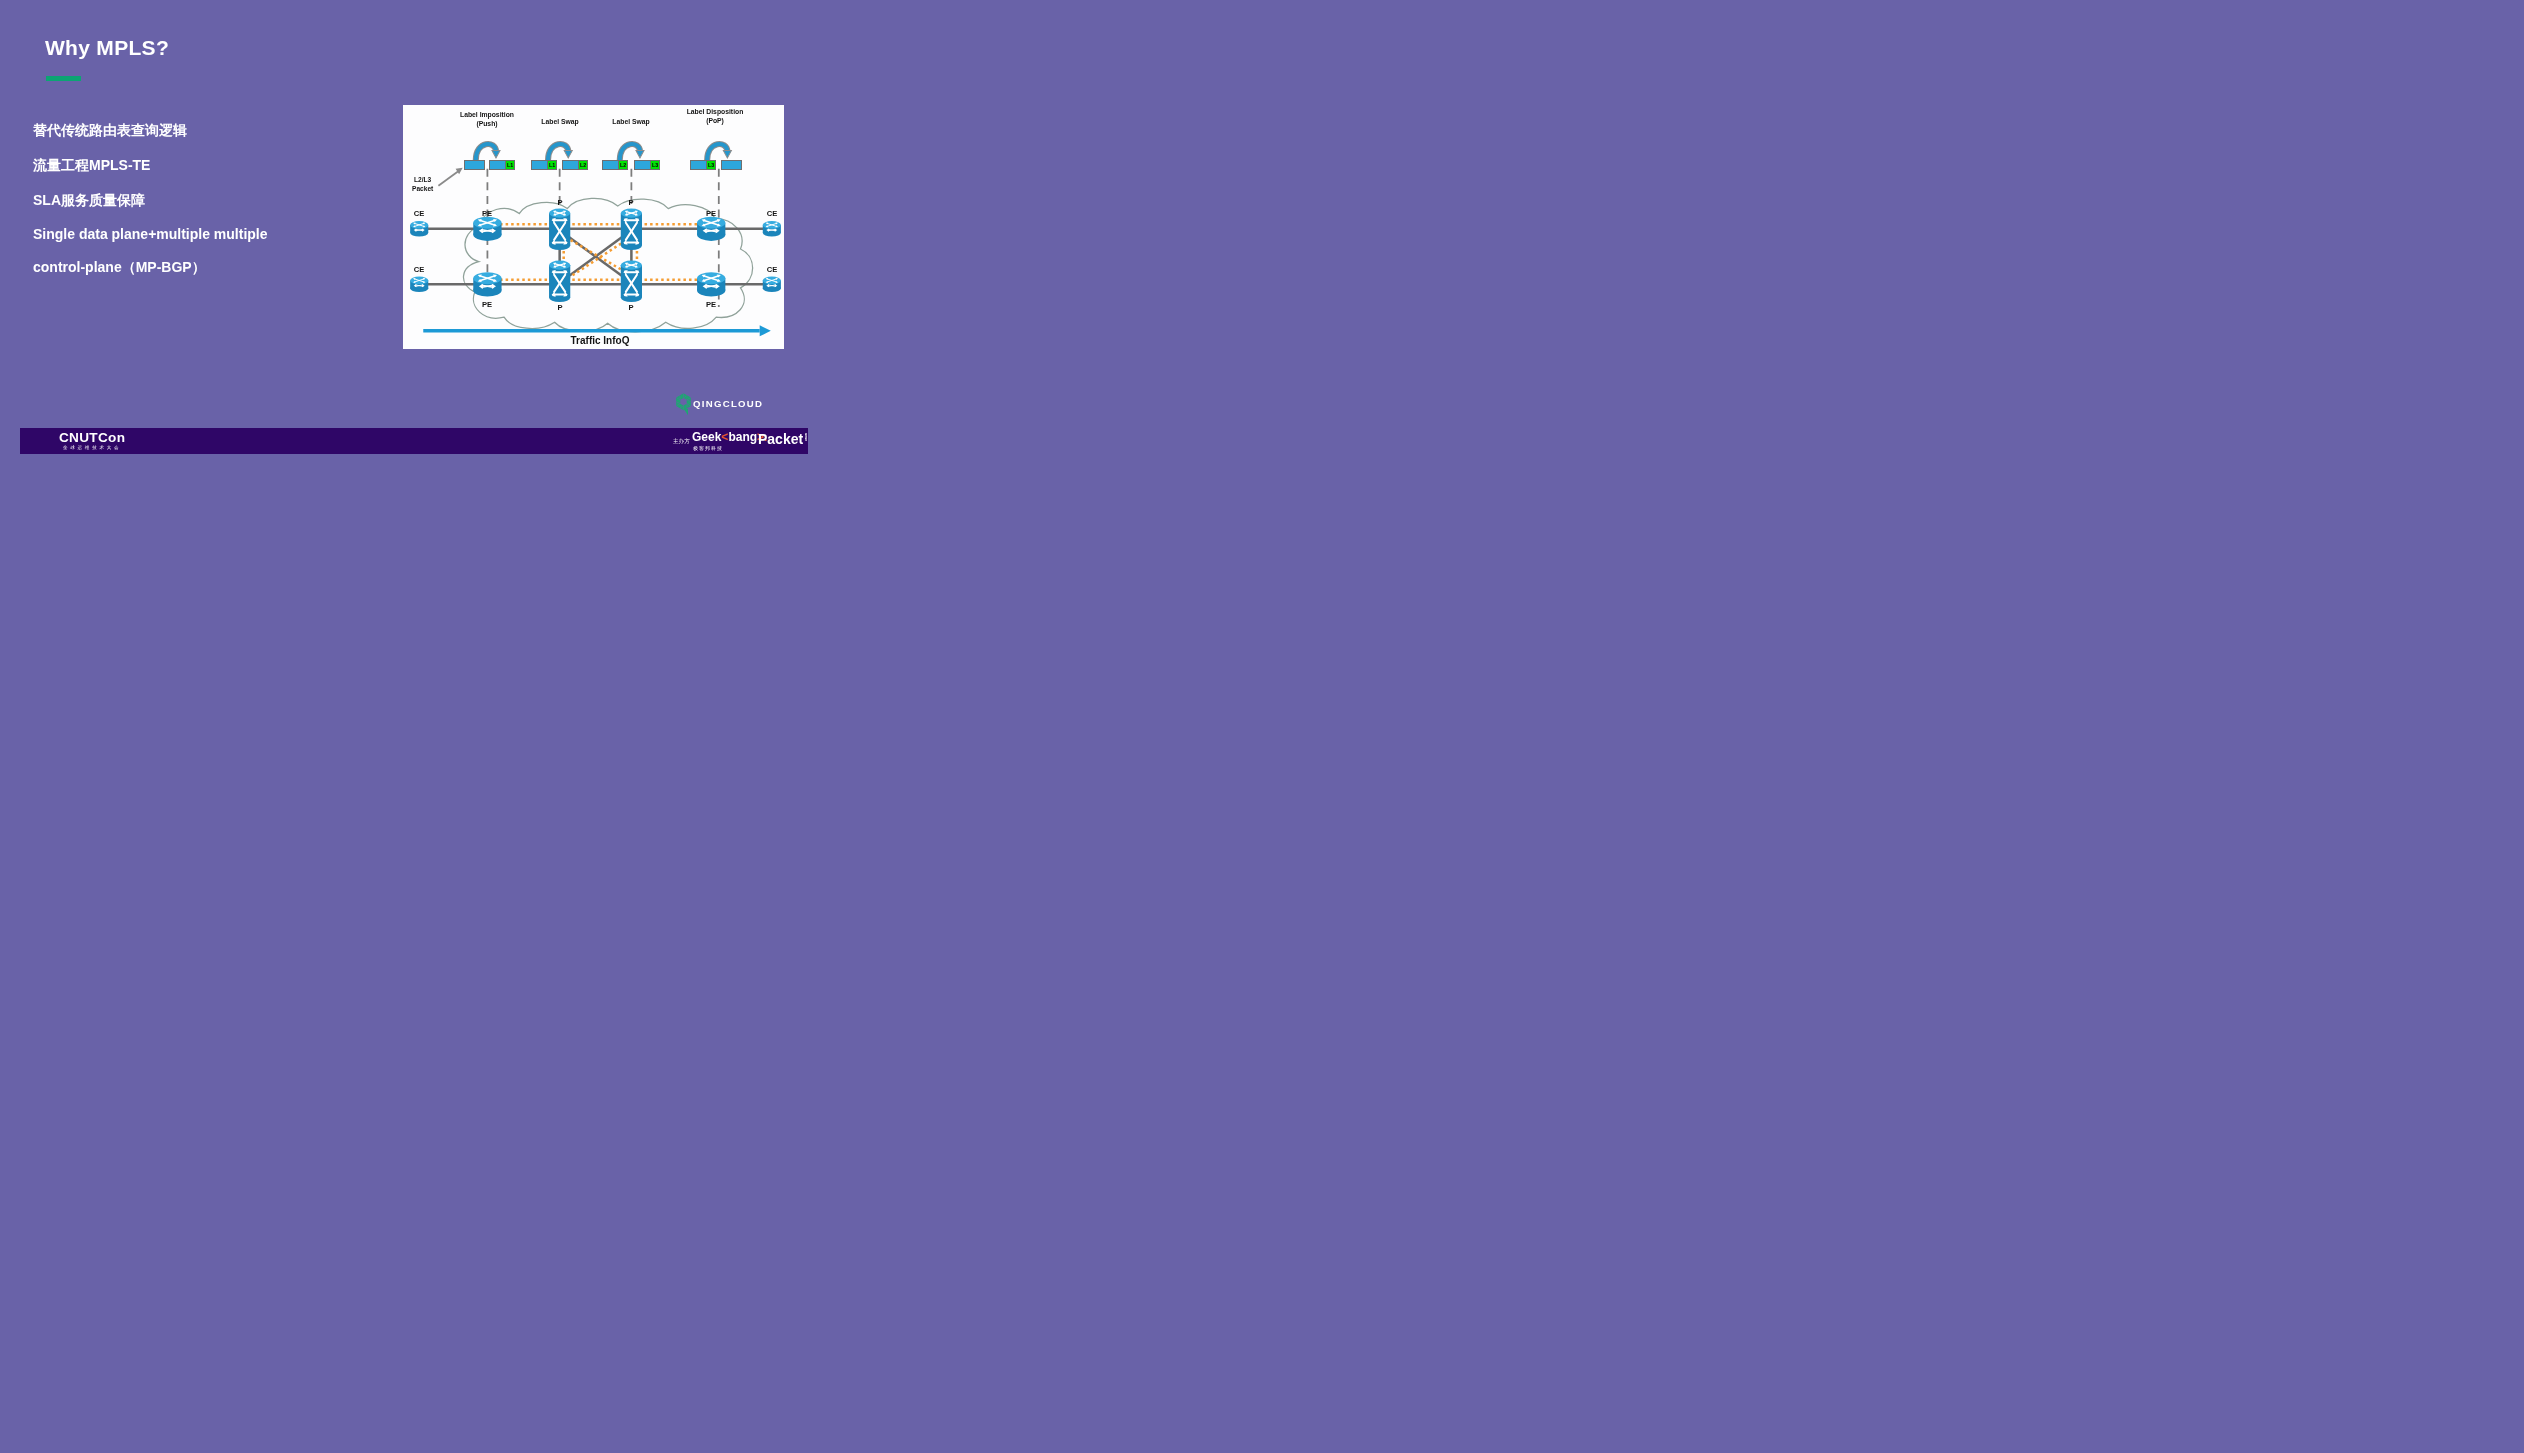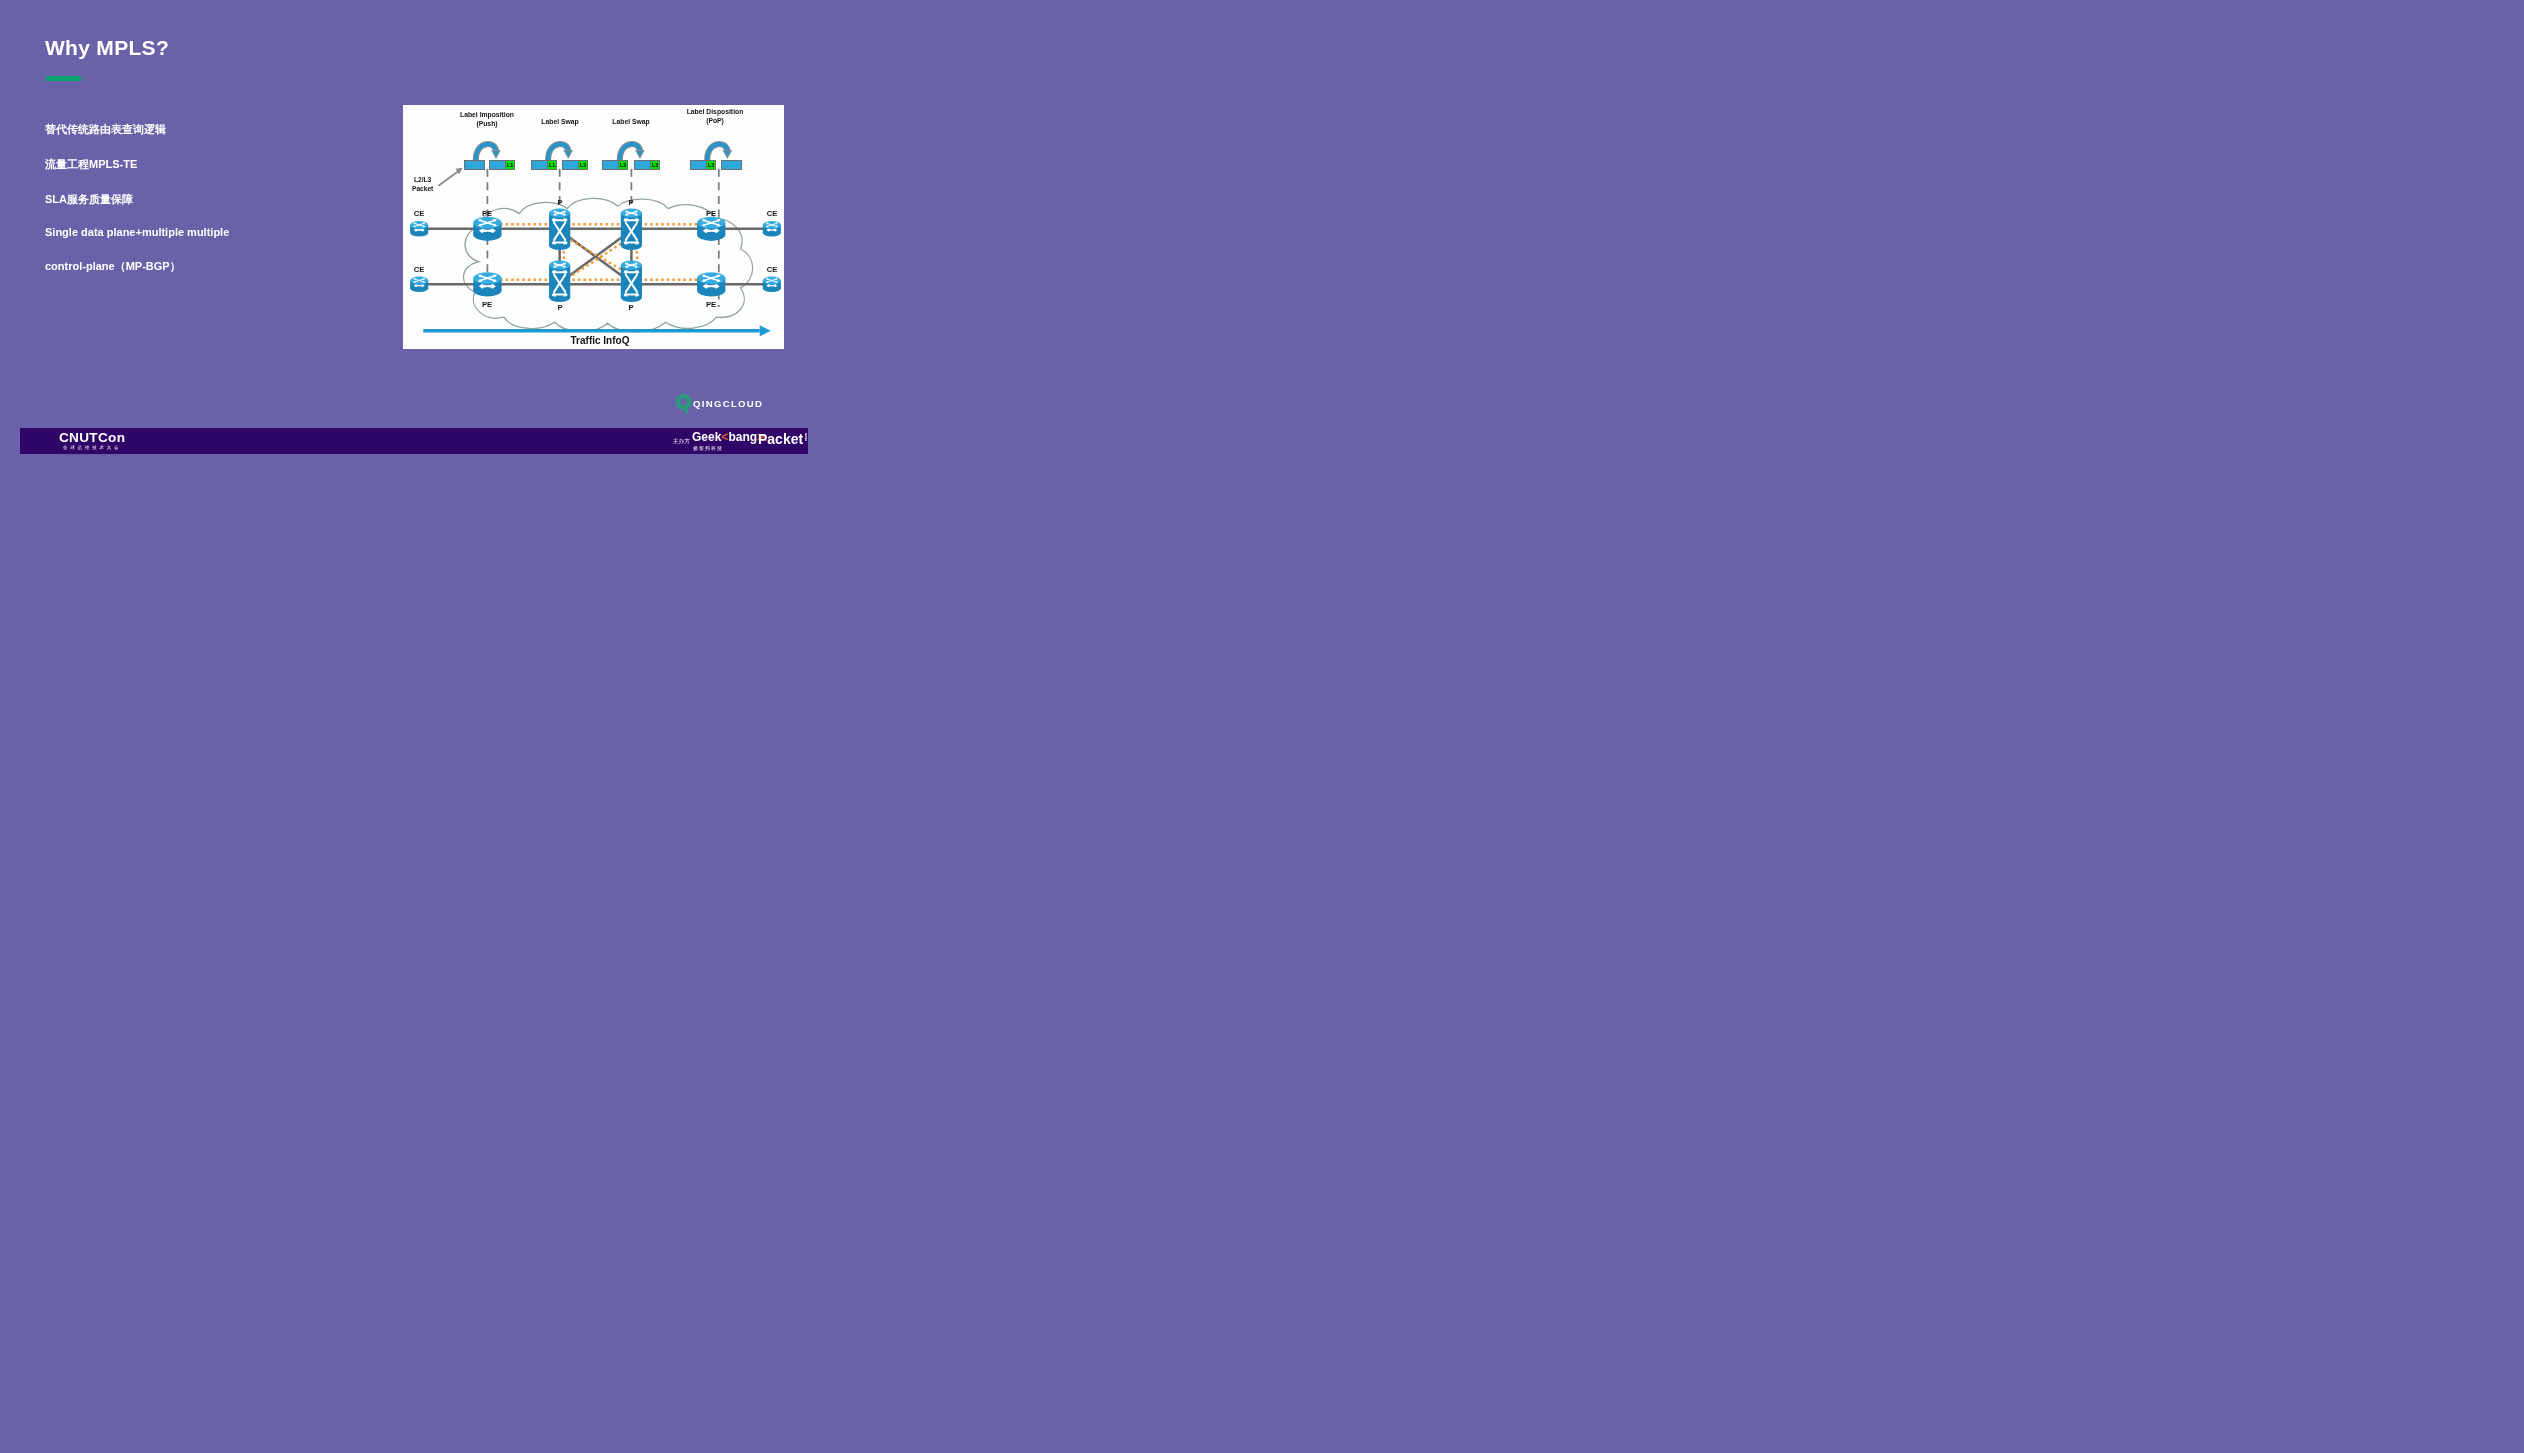--- a/index.html
+++ b/index.html
@@ -5,21 +5,21 @@
   html,body{margin:0;padding:0;background:#6962a8;}
   .stage{position:relative;width:808px;height:454px;background:#6962a8;overflow:hidden;
          font-family:"Liberation Sans","DejaVu Sans",sans-serif;}
   .abs{position:absolute;}
 
   
   .title{left:45px;top:36px;color:#ffffff;font-size:21px;font-weight:bold;letter-spacing:0.3px;}
   .accent-bar{left:46px;top:76px;width:35px;height:4.5px;background:#0ca473;}
 
   
-  .bullet{left:45px;color:#ffffff;font-size:11px;font-weight:bold;white-space:nowrap;}
+  .bullet{left:33px;color:#ffffff;font-size:14px;font-weight:bold;white-space:nowrap;}
 
   
   .diagram{left:403px;top:105px;width:381px;height:244px;background:#fdfdfe;}
   .diagram .lbl{position:absolute;color:#141414;font-weight:bold;text-align:center;
                 transform:translateX(-50%);white-space:nowrap;}
   .stage-lbl{font-size:6.8px;line-height:8.6px;}
   .router-lbl{font-size:7.6px;}
   .pkt{position:absolute;top:55px;height:9.6px;background:#2da7dc;border:1px solid #6f6f6f;box-sizing:border-box;}
   .pkt .tag{position:absolute;right:0;top:0;bottom:0;width:7.6px;background:#00e303;border-left:1px solid #6f6f6f;
             color:#000;font-size:5.3px;font-weight:bold;display:flex;align-items:center;justify-content:center;}

